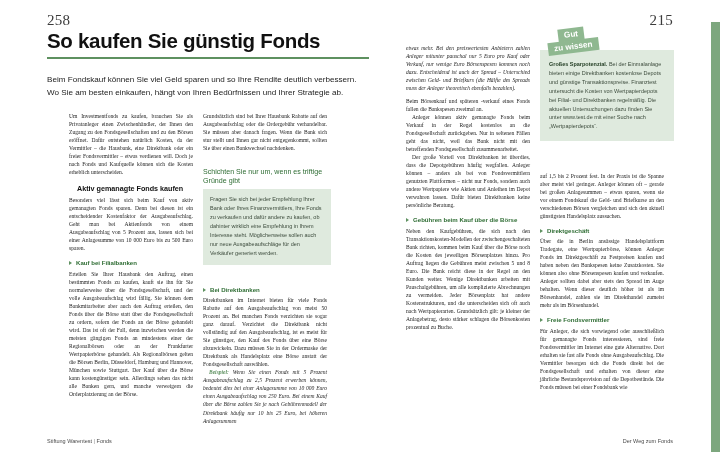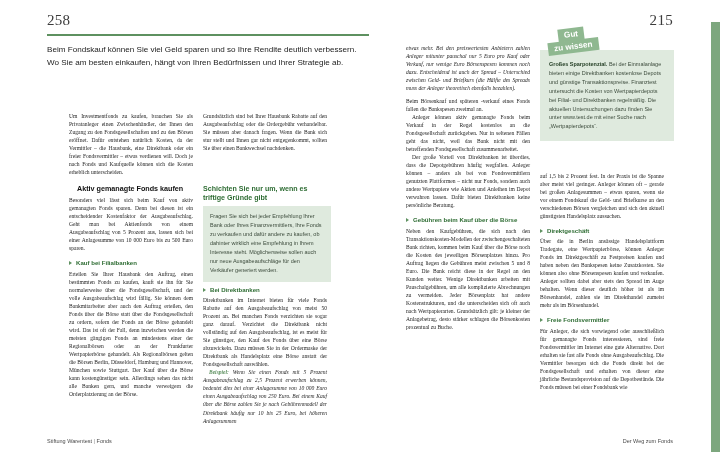--- a/index.html
+++ b/index.html
@@ -39,21 +39,21 @@
     font-size:20.5px;
     letter-spacing:-.3px;
     color:#111;
     line-height:1.12;
   }
   .rule{
     margin-top:4px;
     height:1.6px;background:#5e9160;width:100%;
   }
   .standfirst{
-    margin-top:7px;
+    margin-top:14px;
     font-family:"Liberation Sans", sans-serif;
     font-size:8.1px;
     line-height:1.62;
     color:#222;
   }
 
   
   .col{
     position:absolute;
     font-family:"Liberation Serif", serif;
@@ -111,23 +111,23 @@
     margin-top:6px;
     text-align:justify;
   }
   .beispiel .lbl{color:#5e9160;font-style:italic;font-weight:bold;}
 
   
   .inset{
     position:absolute;left:203px;top:168px;width:128px;
   }
   .inset h3{
-    margin:17px 0 3px 0;
-    font-family:"Liberation Sans", sans-serif;
-    font-weight:bold;
+    margin:0 0 3px 0;
+    font-family:"Liberation Sans", sans-serif;
+    font-weight:normal;
     font-size:7.1px;
     line-height:1.28;
     color:#2f6d34;
   }
   .inset .body{
     background:#dfeade;
     padding:6px 7px 7px 7px;
     font-family:"Liberation Sans", sans-serif;
     font-size:5.5px;
     line-height:1.62;
@@ -180,20 +180,21 @@
 <body>
 
 <div class="page">
 
   <div class="folio left">258</div>
   <div class="folio right">215</div>
 
   <div class="edge-tab"></div>
 
   <div class="headline">
+    <h1>So kaufen Sie günstig Fonds</h1>
     <div class="rule"></div>
     <div class="standfirst">Beim Fondskauf können Sie viel Geld sparen und so Ihre Rendite deutlich verbessern. Wo Sie am besten einkaufen, hängt von Ihren Bedürfnissen und Ihrer Strategie ab.</div>
   </div>
 
   <div class="col c1">
     <p>Um Investmentfonds zu kaufen, brauchen Sie als Privatanleger einen Zwischenhändler, der Ihnen den Zugang zu den Fondsgesellschaften und zu den Börsen eröffnet. Dafür entstehen natürlich Kosten, da der Vermittler – die Hausbank, eine Direktbank oder ein freier Fondsvermittler – etwas verdienen will. Doch je nach Fonds und Kaufquelle können sich die Kosten erheblich unterscheiden.</p>
     <div class="subhead">Aktiv gemanagte Fonds kaufen</div>
     <p>Besonders viel lässt sich beim Kauf von aktiv gemanagten Fonds sparen. Denn bei diesen ist ein entscheidender Kostenfaktor der Ausgabeaufschlag. Geht man bei Aktienfonds von einem Ausgabeaufschlag von 5 Prozent aus, lassen sich bei einer Anlagesumme von 10 000 Euro bis zu 500 Euro sparen.</p>
     <div class="bullethead">Kauf bei Filialbanken</div>
     <p>Erteilen Sie Ihrer Hausbank den Auftrag, einen bestimmten Fonds zu kaufen, kauft sie ihn für Sie normalerweise über die Fondsgesellschaft, und der volle Ausgabeaufschlag wird fällig. Sie können dem Bankmitarbeiter aber auch den Auftrag erteilen, den Fonds über die Börse statt über die Fondsgesellschaft zu ordern, sofern der Fonds an der Börse gehandelt wird. Das ist oft der Fall, denn inzwischen werden die meisten gängigen Fonds an mindestens einer der Regionalbörsen oder an der Frankfurter Wertpapierbörse gehandelt. Als Regionalbörsen gelten die Börsen Berlin, Düsseldorf, Hamburg und Hannover, München sowie Stuttgart. Der Kauf über die Börse kann kostengünstiger sein. Allerdings sehen das nicht alle Banken gern, und manche verweigern die Orderplatzierung an der Börse.</p>

